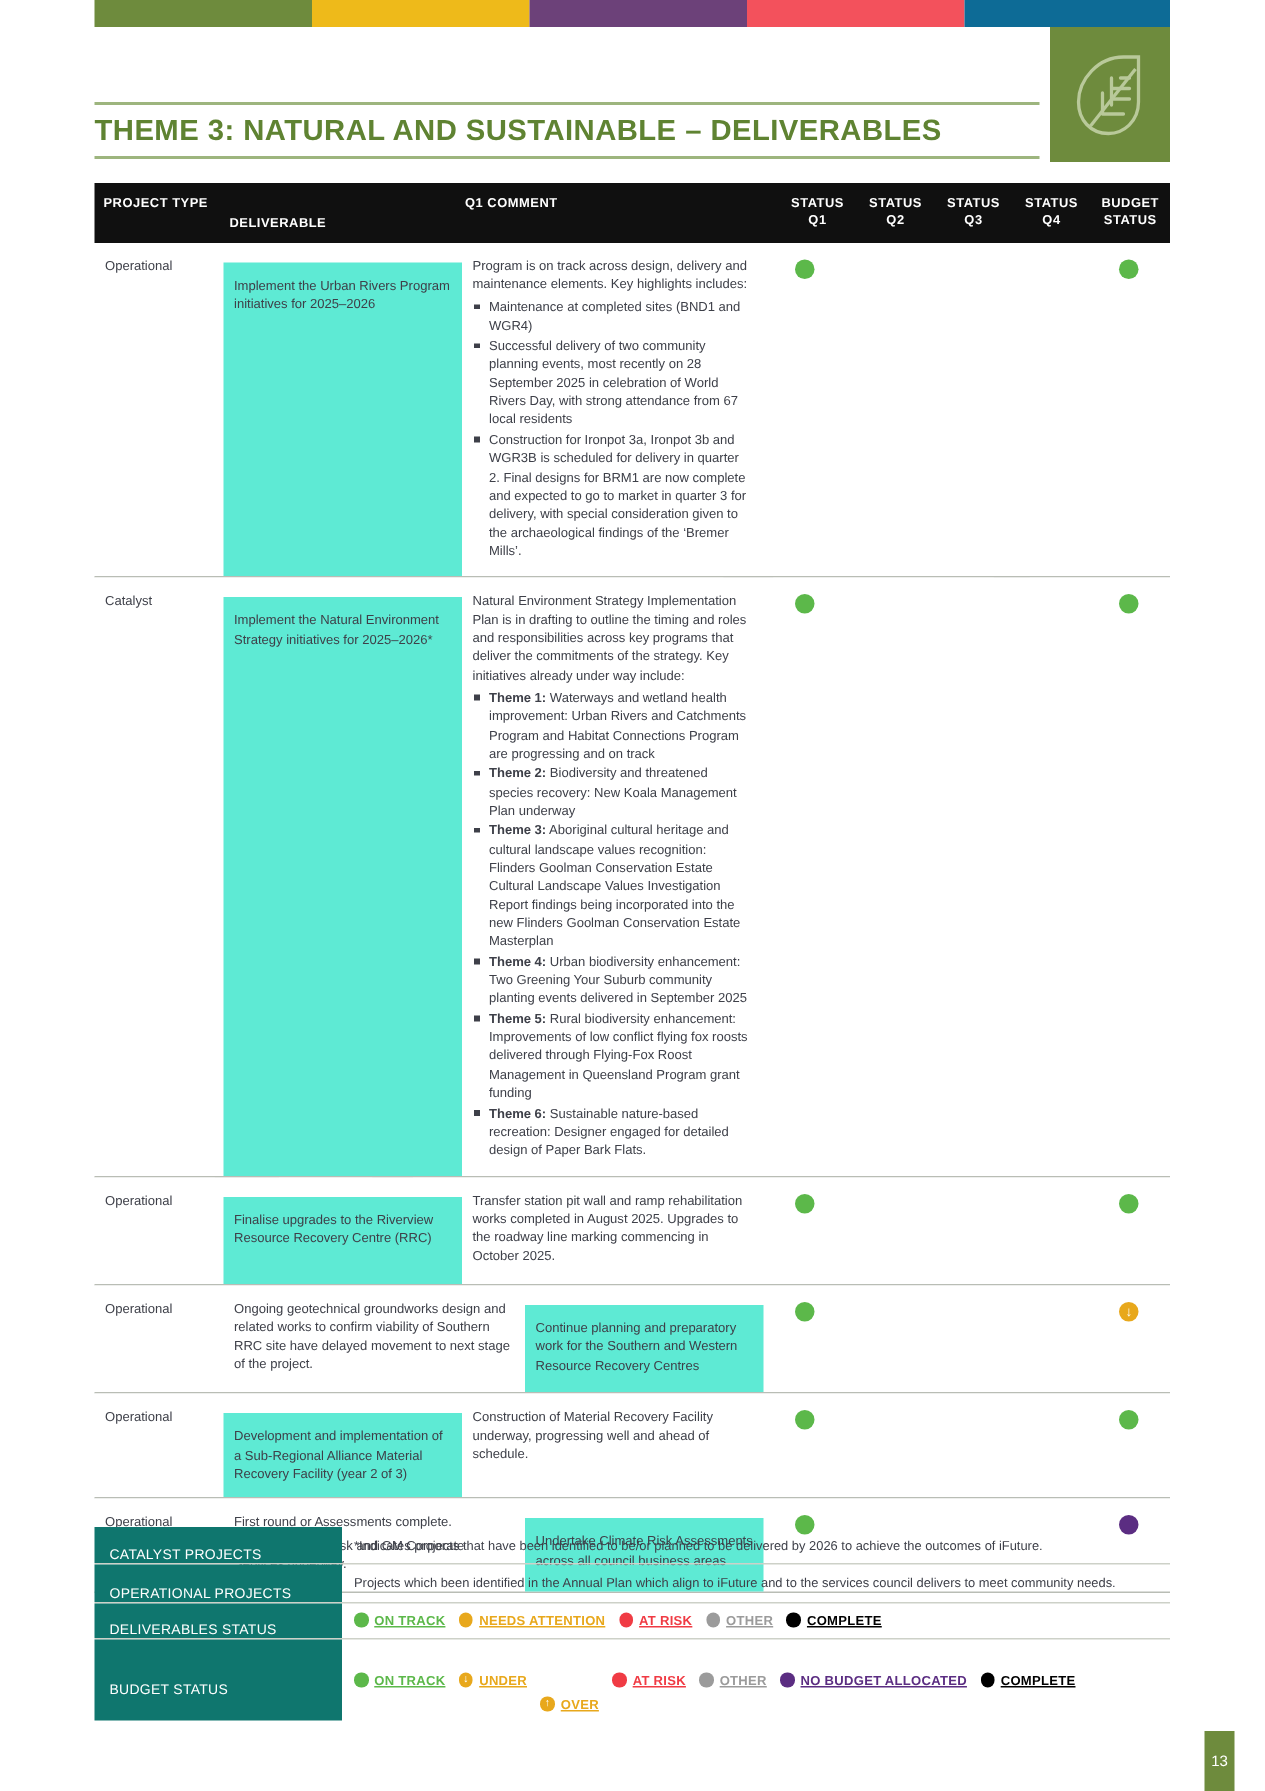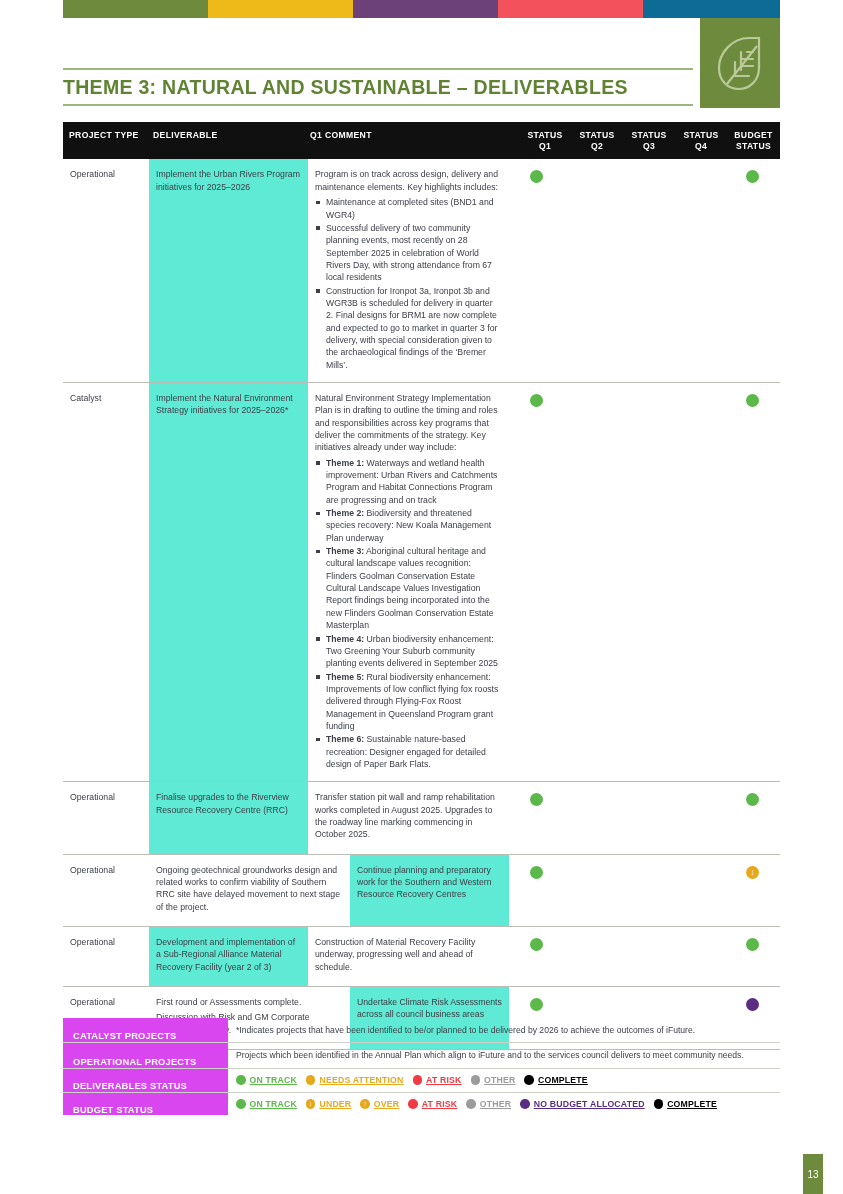--- a/index.html
+++ b/index.html
@@ -45,21 +45,21 @@
   }
 
   
   .tbl{position:absolute;left:63px;top:122px;width:717px;z-index:10;}
   .thead{
     background:#101010;color:#ffffff;display:flex;align-items:stretch;
     font-size:8.6px;font-weight:bold;letter-spacing:.35px;
   }
   .thead .cell{padding:8px 6px 8px 6px;line-height:1.25;}
   .c-type{width:72px;flex:0 0 72px;}
-  .c-del{width:145px;flex:0 0 145px;}
+  .c-del{width:145px;flex:0 0 145px;margin-top:13px;}
   .c-com{flex:1 1 auto;}
   .c-st{width:40px;flex:0 0 40px;text-align:center;}
   .c-bud{width:41px;flex:0 0 41px;text-align:center;}
 
   .trow{display:flex;align-items:stretch;border-bottom:1px solid #b9bdb5;background:#ffffff;position:relative;}
   .trow .cell{padding:9px 7px 10px 7px;font-size:8.7px;line-height:1.42;color:#3e4049;}
   .trow .c-type{color:#3e4049;}
   .trow .c-del{background:#5eead4;}
   .trow .c-st,.trow .c-bud{display:flex;align-items:flex-start;justify-content:center;padding-top:11px;}
 
@@ -74,22 +74,22 @@
   ul.bullets li:before{
     content:"";position:absolute;left:1px;top:4.5px;width:3.5px;height:3.5px;background:#3e4049;
   }
   .b{font-weight:bold;}
 
   
   .legend{position:absolute;left:63px;top:1018px;width:717px;z-index:10;}
   .lrow{display:flex;align-items:stretch;border-bottom:1px solid #cdd1c8;}
   .lrow:last-child{border-bottom:none;}
   .lbl{
-    width:155px;flex:0 0 155px;background:#d946ef;color:#fff;
-    font-size:9.3px;font-weight:bold;letter-spacing:.2px;
+    width:155px;flex:0 0 155px;background:#0f766e;color:#fff;
+    font-size:9.3px;font-weight:normal;letter-spacing:.2px;
     display:flex;align-items:center;padding:12px 0 0 10px;
   }
   .lval{flex:1 1 auto;padding:6px 8px 6px 8px;font-size:8.6px;line-height:1.45;color:#3e4049;}
   .lval.chips{display:flex;align-items:center;flex-wrap:wrap;gap:0;padding:5px 8px 5px 8px;}
   .chip{display:inline-flex;align-items:center;margin-right:9px;font-size:8.7px;font-weight:bold;letter-spacing:.2px;text-decoration:underline;}
   .chip .dot,.chip .arrow-ico{width:9.5px;height:9.5px;margin-right:4px;flex:0 0 auto;}
   .chip .arrow-ico{font-size:7px;}
 
   
   .pageno{
@@ -329,21 +329,21 @@
       <div class="lbl">BUDGET STATUS</div>
       <div class="lval chips" id="chips-budget">
           <span class="chip" style="color: rgb(92, 184, 74);">
             <span class="dot" style="background: rgb(92, 184, 74);"></span>
             <span>ON TRACK</span>
           </span>
           <span class="chip" style="color: rgb(232, 168, 28);">
             <span class="arrow-ico" style="background: rgb(232, 168, 28);">↓</span>
             <span>UNDER</span>
           </span>
-          <span class="chip" style="color: rgb(232, 168, 28);">
+          <span class="chip" style="color: rgb(232, 168, 28); margin-top: 32px;">
             <span class="arrow-ico" style="background: rgb(232, 168, 28);">↑</span>
             <span>OVER</span>
           </span>
           <span class="chip" style="color: rgb(240, 59, 68);">
             <span class="dot" style="background: rgb(240, 59, 68);"></span>
             <span>AT RISK</span>
           </span>
           <span class="chip" style="color: rgb(155, 155, 155);">
             <span class="dot" style="background: rgb(155, 155, 155);"></span>
             <span>OTHER</span>

